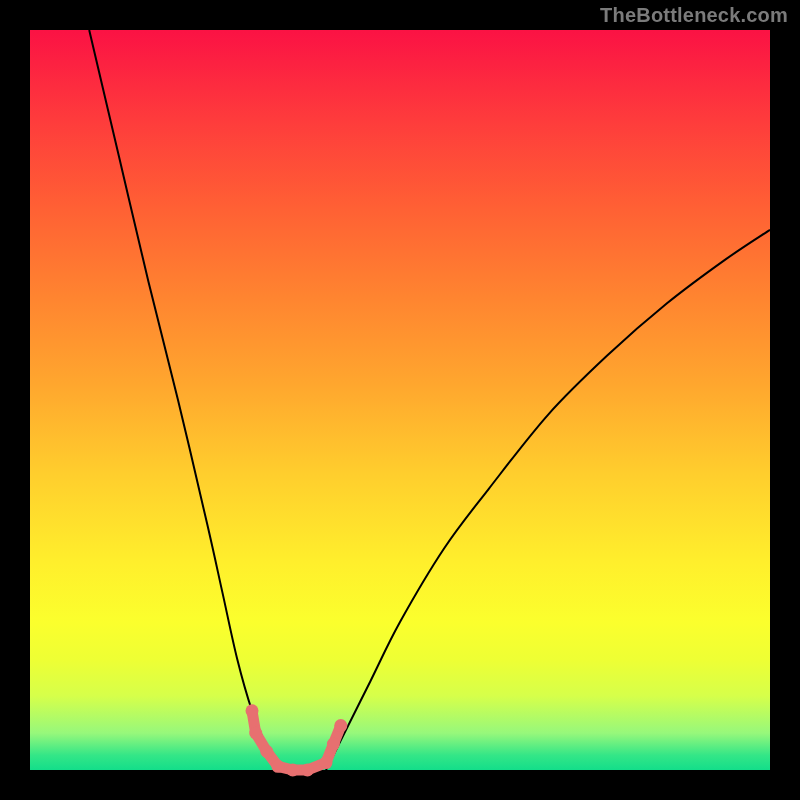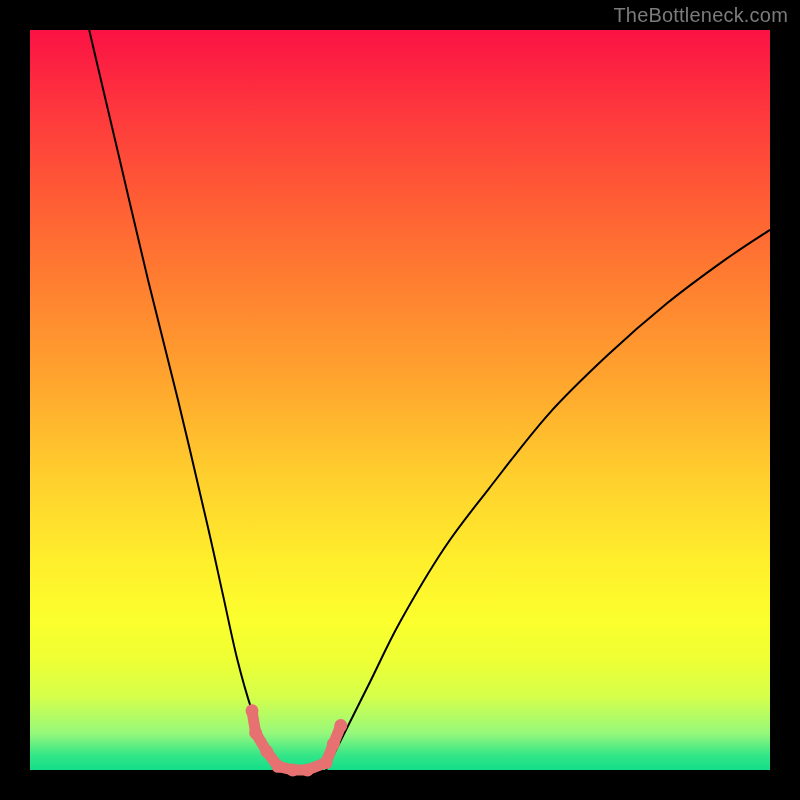--- a/index.html
+++ b/index.html
@@ -39,21 +39,21 @@
       #34E687 98%,
       #13DE8A 100%
     );
   }
   .watermark {
     position: absolute;
     top: 4px;
     right: 12px;
     color: #7b7b7b;
     font-size: 20px;
-    font-weight: 400;
+    font-weight: 700;
     letter-spacing: 0.2px;
   }
   svg.curves {
     position: absolute;
     left: 0;
     top: 0;
     width: 740px;
     height: 740px;
     overflow: visible;
   }

